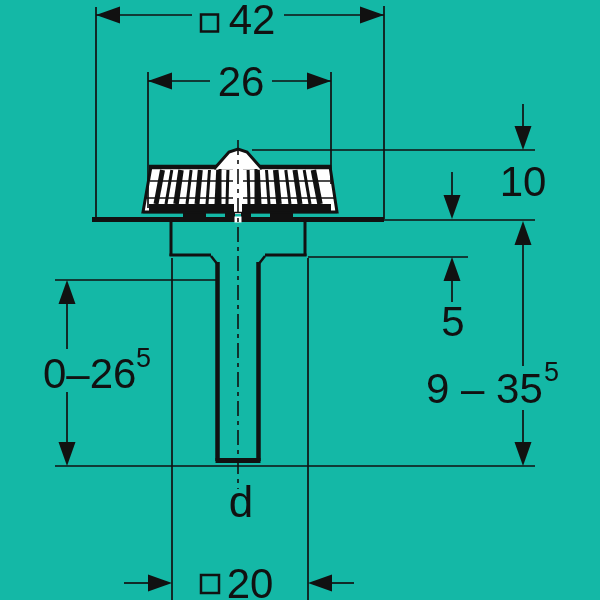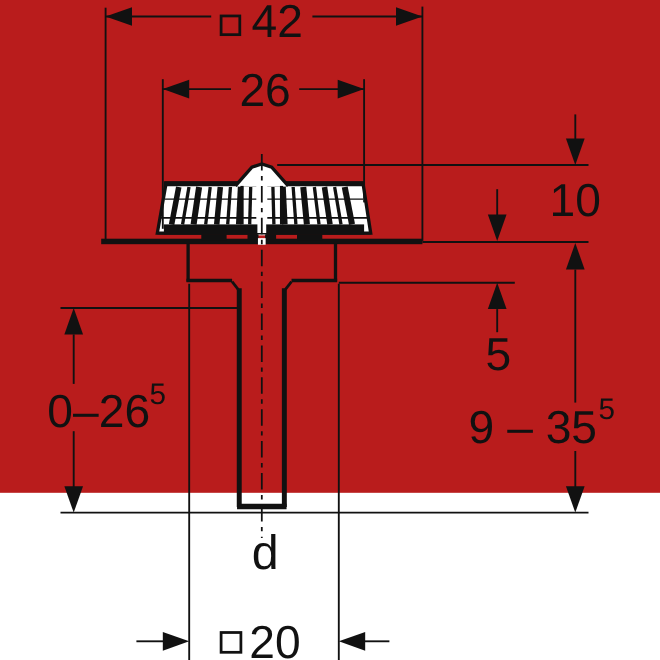--- a/index.html
+++ b/index.html
@@ -7,22 +7,22 @@
     padding: 0;
     background: #ffffff;
     width: 600px;
     height: 600px;
     overflow: hidden;
     font-family: "Liberation Sans", sans-serif;
   }
   #stage {
     position: relative;
     width: 600px;
-    height: 448px;
-    background: #b91c1c;
+    height: 600px;
+    background: #14b8a6;
   }
   svg { display: block; }
   .thin  { stroke: #111111; stroke-width: 1.7; fill: none; }
   .thick { stroke: #111111; stroke-width: 3;   fill: none; }
   .rim   { stroke: #111111; stroke-width: 4.5; fill: none; }
   .arrow { fill: #111111; stroke: none; }
   .solid { fill: #111111; stroke: none; }
   .whitefill { fill: #ffffff; stroke: none; }
   .outline-white { fill: #ffffff; stroke: #111111; stroke-width: 3; }
   .dimtext {

